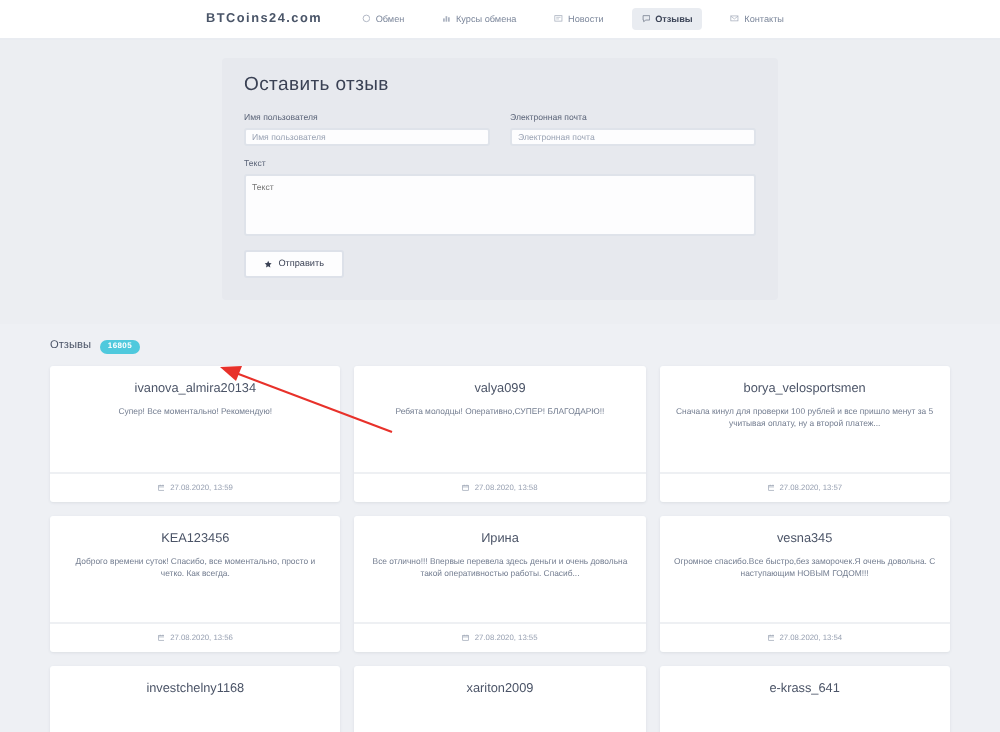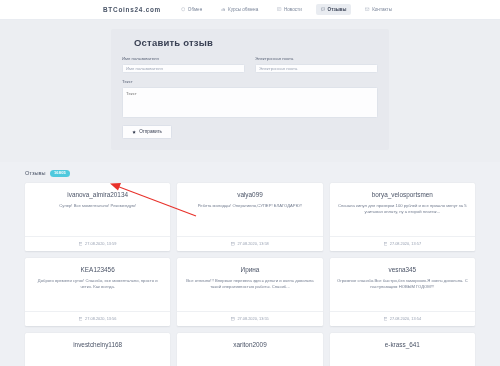--- a/index.html
+++ b/index.html
@@ -72,23 +72,23 @@
   }
   .form-card {
     width: 278px;
     margin: 0 auto;
     background: #e7e9ee;
     border-radius: 2px;
     padding: 8px 11px 11px 11px;
   }
   .form-title {
     font-size: 9.5px;
-    font-weight: 700;
+    font-weight: 400;
     color: #3a4154;
-    margin: 0 0 8px 12px;
+    margin: 0 0 8px 0;
     letter-spacing: .2px;
   }
   .field-row {
     display: flex;
     gap: 10px;
     margin-bottom: 6px;
   }
   .field { flex: 1 1 0; min-width: 0; }
   .field-label {
     font-size: 4.3px;

